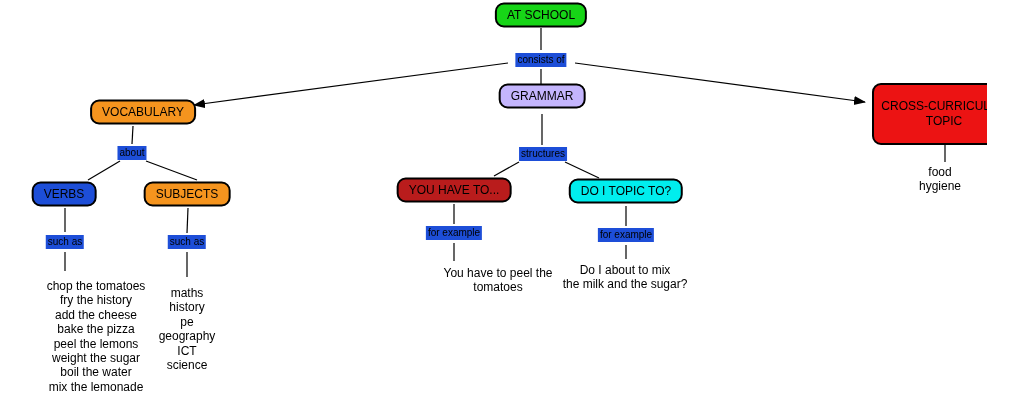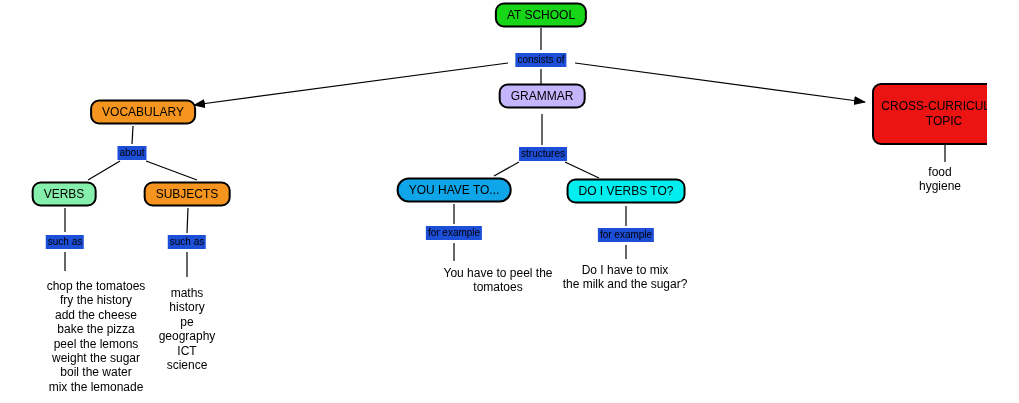--- a/index.html
+++ b/index.html
@@ -59,27 +59,27 @@
   </svg>
 
   <div class="node" style="left: 541px; top: 15px; background-color: rgb(23, 213, 23);">AT SCHOOL</div>
 
   <div class="node" style="left: 133px; top: 112px; background-color: rgb(245, 148, 30); margin-left: 10px;">VOCABULARY</div>
 
   <div class="node" style="left: 542px; top: 96px; background-color: #c4b5fd;">GRAMMAR</div>
 
   <div class="node multiline" style="left: 944px; top: 114px; background-color: rgb(236, 19, 19);">CROSS-CURRICULAR TOPIC</div>
 
-  <div class="node" style="left: 64px; top: 194px; background-color: #86efac;">VERBS</div>
+  <div class="node" style="left: 64px; top: 194px; background-color: #1d4ed8;">VERBS</div>
 
   <div class="node" style="left: 187px; top: 194px; background-color: rgb(245, 148, 30);">SUBJECTS</div>
 
-  <div class="node" style="left: 454px; top: 190px; background-color: #0ea5e9; border-radius: 12px;">YOU HAVE TO...</div>
+  <div class="node" style="left: 454px; top: 190px; background-color: #b91c1c;">YOU HAVE TO...</div>
 
-  <div class="node" style="left: 626px; top: 191px; background-color: rgb(0, 238, 238);">DO I VERBS TO?</div>
+  <div class="node" style="left: 626px; top: 191px; background-color: rgb(0, 238, 238);">DO I TOPIC TO?</div>
 
   <div class="label" style="left:541px;top:60px;">consists of</div>
 
   <div class="label" style="left:132px;top:153px;">about</div>
 
   <div class="label" style="left:543px;top:154px;">structures</div>
 
   <div class="label" style="left:65px;top:242px;">such as</div>
 
   <div class="label" style="left:187px;top:242px;">such as</div>
@@ -88,18 +88,18 @@
 
   <div class="label" style="left:626px;top:235px;">for example</div>
 
   <div class="leaf" style="left:64px;top:279px;margin-left:32px;"><div>chop the tomatoes</div><div>fry the history</div><div>add the cheese</div><div>bake the pizza</div><div>peel the lemons</div><div>weight the sugar</div><div>boil the water</div><div>mix the lemonade</div></div>
 
   <div class="leaf" style="left:187px;top:286px;"><div>maths</div><div>history</div><div>pe</div><div>geography</div><div>ICT</div><div>science</div></div>
 
   <div class="leaf" style="left:454px;top:266px;margin-left:44px;">You have to peel the
 tomatoes</div>
 
-  <div class="leaf" style="left:625px;top:263px;">Do I have to mix
+  <div class="leaf" style="left:625px;top:263px;">Do I about to mix
 the milk and the sugar?</div>
 
   <div class="leaf" style="left:940px;top:165px;">food hygiene</div>
 
 </div>
 
 </body></html>

